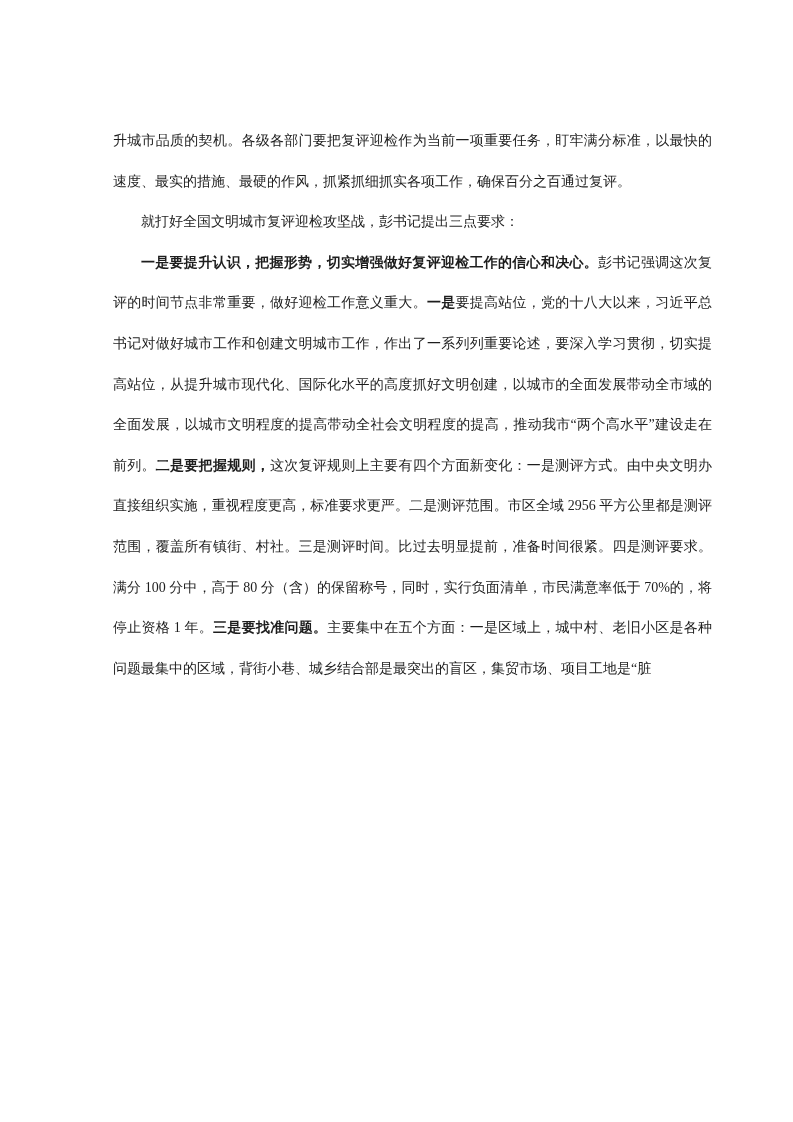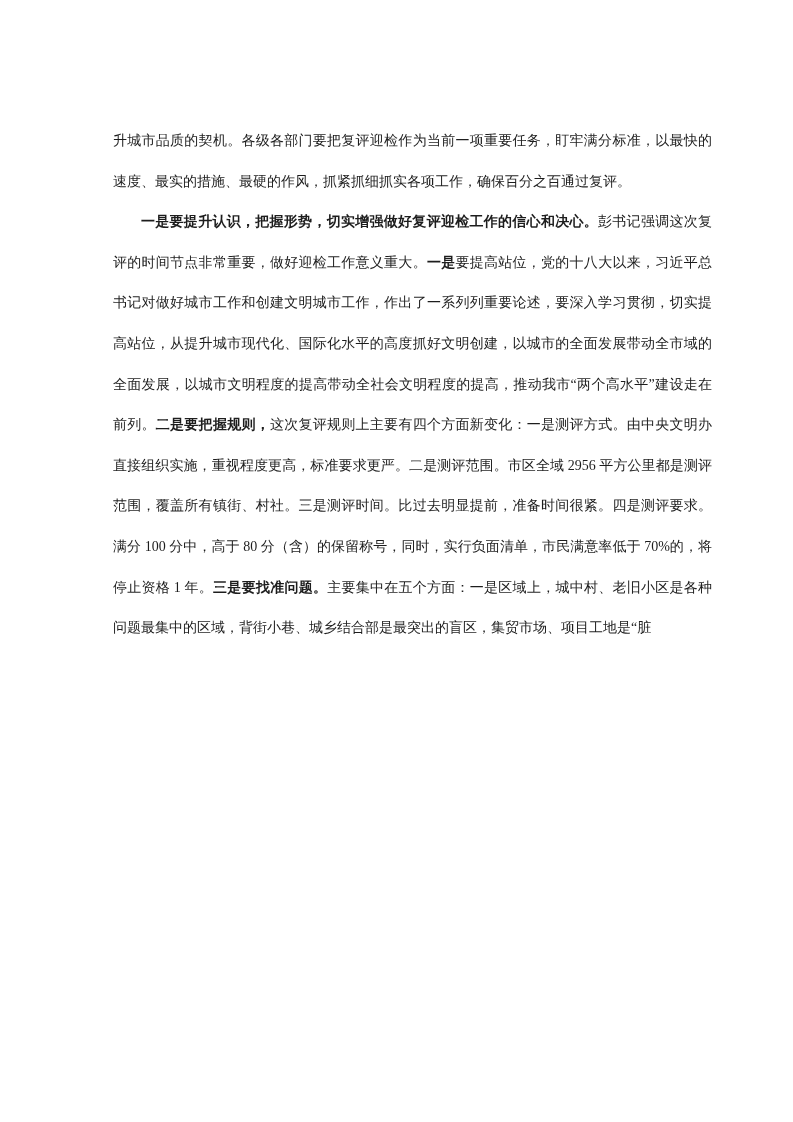--- a/index.html
+++ b/index.html
@@ -38,15 +38,16 @@
     font-weight: 700;
     margin-top: 40px;
   }
 </style>
 </head>
 <body>
 
 <div class="page" style="background: rgb(255, 255, 255);">
   <div class="doc" id="doc-body" style="color: rgb(29, 29, 29);">
       <p class=""><span class="run-regular">升城市品质的契机。各级各部门要把复评迎检作为当前一项重要任务，盯牢满分标准，以最快的速度、最实的措施、最硬的作风，抓紧抓细抓实各项工作，确保百分之百通过复评。</span></p>
+      <p class="indent"><span class="run-regular">就打好全国文明城市复评迎检攻坚战，彭书记提出三点要求：</span></p>
       <p class="indent"><span class="run-bold">一是要提升认识，把握形势，切实增强做好复评迎检工作的信心和决心。</span><span class="run-regular">彭书记强调这次复评的时间节点非常重要，做好迎检工作意义重大。</span><span class="run-bold">一是</span><span class="run-regular">要提高站位，党的十八大以来，习近平总书记对做好城市工作和创建文明城市工作，作出了一系列列重要论述，要深入学习贯彻，切实提高站位，从提升城市现代化、国际化水平的高度抓好文明创建，以城市的全面发展带动全市域的全面发展，以城市文明程度的提高带动全社会文明程度的提高，推动我市“两个高水平”建设走在前列。</span><span class="run-bold">二是要把握规则，</span><span class="run-regular">这次复评规则上主要有四个方面新变化：一是测评方式。由中央文明办直接组织实施，重视程度更高，标准要求更严。二是测评范围。市区全域 2956 平方公里都是测评范围，覆盖所有镇街、村社。三是测评时间。比过去明显提前，准备时间很紧。四是测评要求。满分 100 分中，高于 80 分（含）的保留称号，同时，实行负面清单，市民满意率低于 70%的，将停止资格 1 年。</span><span class="run-bold">三是要找准问题。</span><span class="run-regular">主要集中在五个方面：一是区域上，城中村、老旧小区是各种问题最集中的区域，背街小巷、城乡结合部是最突出的盲区，集贸市场、项目工地是“脏</span></p>
     </div>
 </div>
 
 </body></html>

